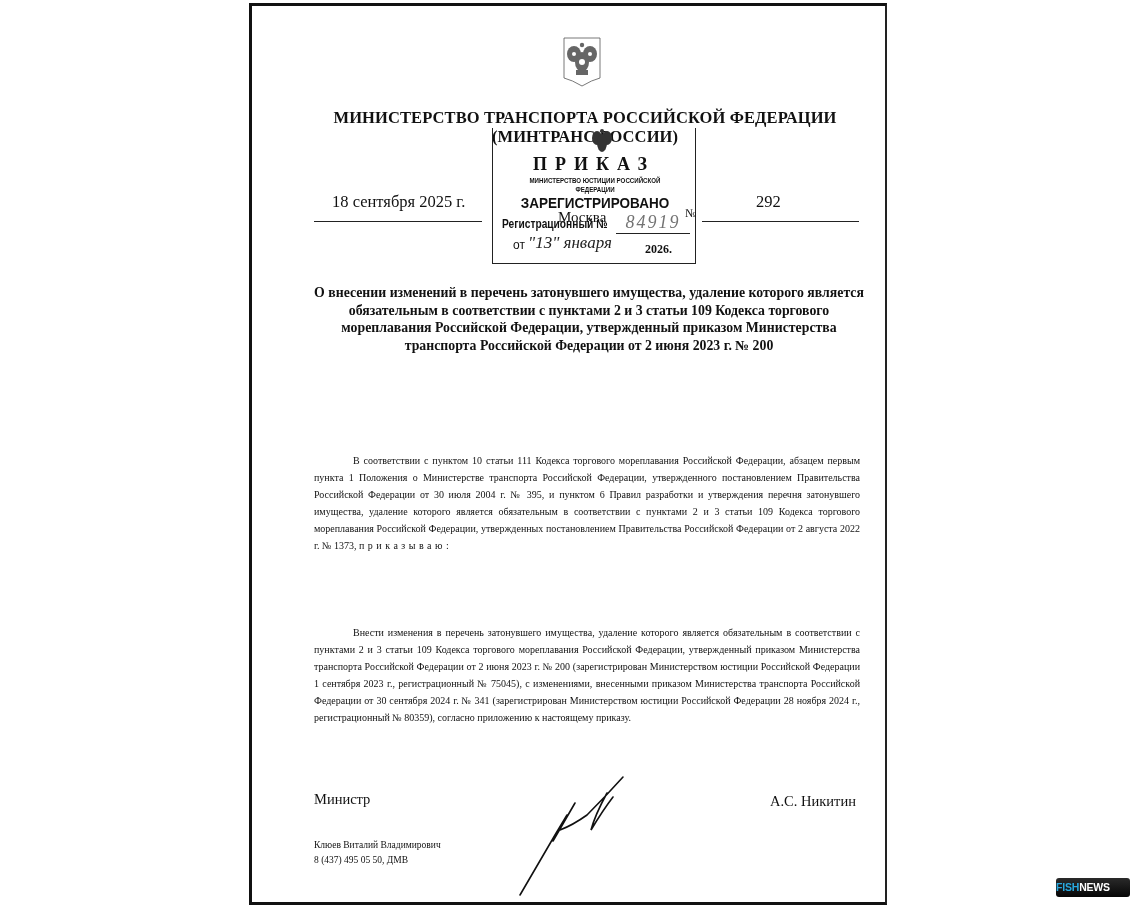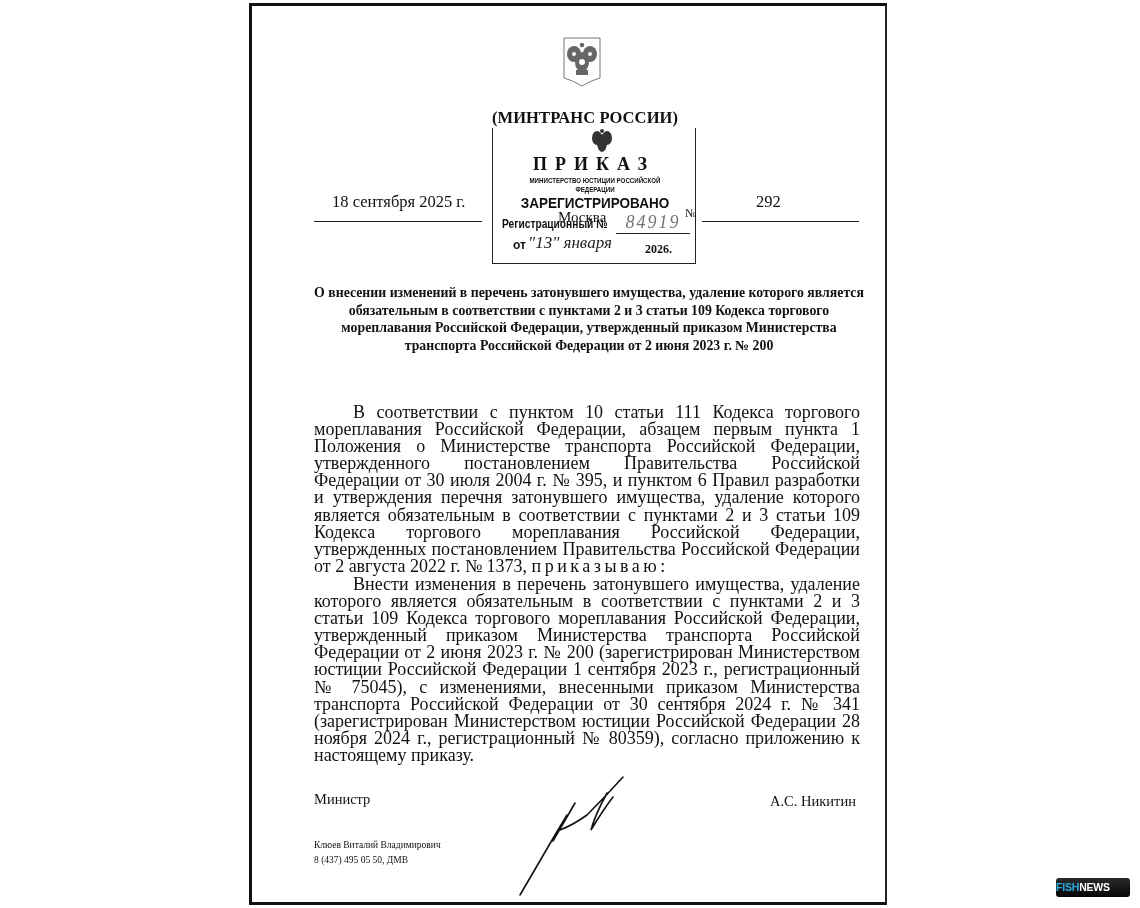--- a/index.html
+++ b/index.html
@@ -44,41 +44,41 @@
   .stamp-regno-label {
     position:absolute; left:502px; top:217px; font-family:"Liberation Sans", sans-serif;
     font-size:12px; font-weight:bold; transform:scaleX(0.85); transform-origin:left;
   }
   .stamp-regno-val {
     position:absolute; left:616px; top:212px; width:74px; font-size:18px; font-style:italic;
     color:#737373; border-bottom:1px solid #222; text-align:center; letter-spacing:2px;
   }
   .stamp-no2 { position:absolute; left:685px; top:206px; font-size:12px; }
   .stamp-date {
-    position:absolute; left:513px; top:238px; font-family:"Liberation Sans", sans-serif; font-size:12px; font-weight:bold;
+    position:absolute; left:513px; top:238px; font-family:"Liberation Sans", sans-serif; font-size:12px; font-weight:normal;
   }
   .stamp-date-val {
     position:absolute; left:528px; top:233px; font-style:italic; font-size:17px; color:#222;
   }
   .stamp-year { position:absolute; left:645px; top:242px; font-size:12px; font-weight:bold; }
   .date-left {
     position:absolute; left:332px; top:192px; font-size:16.5px;
   }
   .num-right {
     position:absolute; left:756px; top:192px; font-size:16.5px;
   }
   .rule-left { position:absolute; left:314px; top:221px; width:168px; border-top:1px solid #222; }
   .rule-right { position:absolute; left:702px; top:221px; width:157px; border-top:1px solid #222; }
   .title {
     position:absolute; left:314px; width:550px; top:284px; text-align:center;
     font-weight:bold; font-size:13.8px; line-height:17.5px;
   }
   .para {
-    position:absolute; left:314px; width:546px; font-size:18px; line-height:17.1px;
-    text-align:justify; text-indent:39px;
+    position:absolute; left:314px; width:546px; font-size:10px; line-height:17.1px;
+    text-align:justify; text-indent:39px;margin-top:48px;
   }
   .p1 { top:404px; }
   .p2 { top:576px; }
   .spaced { letter-spacing:3.5px; }
   .minister { position:absolute; left:314px; top:791px; font-size:14.5px; }
   .minister-name { position:absolute; left:770px; top:793px; font-size:14.5px; }
   .exec { position:absolute; left:314px; top:838px; font-size:9.5px; line-height:15px; }
   .signature { position:absolute; left:515px; top:775px; width:115px; height:125px; }
   .badge {
     position:absolute; left:1056px; top:878px; width:74px; height:19px; border-radius:3px;
@@ -103,20 +103,21 @@
     <rect x="14" y="34" width="12" height="5"></rect>
   </g>
   <g fill="#fff">
     <circle cx="12" cy="18" r="2"></circle>
       <circle cx="28" cy="18" r="2"></circle>
       <circle cx="20" cy="26" r="3"></circle>
   </g>
 </svg>
 
 <div class="ministry">
+  <span>МИНИСТЕРСТВО ТРАНСПОРТА РОССИЙСКОЙ ФЕДЕРАЦИИ</span>
   <span class="short">(МИНТРАНС РОССИИ)</span>
 </div>
 
 <div class="stamp">
   <svg class="stamp-eagle" viewBox="0 0 22 26">
     <g fill="#333">
         <ellipse cx="6" cy="10" rx="5" ry="7"></ellipse>
         <ellipse cx="16" cy="10" rx="5" ry="7"></ellipse>
         <ellipse cx="11" cy="15" rx="5" ry="9"></ellipse>
         <circle cx="11" cy="3" r="2"></circle>

